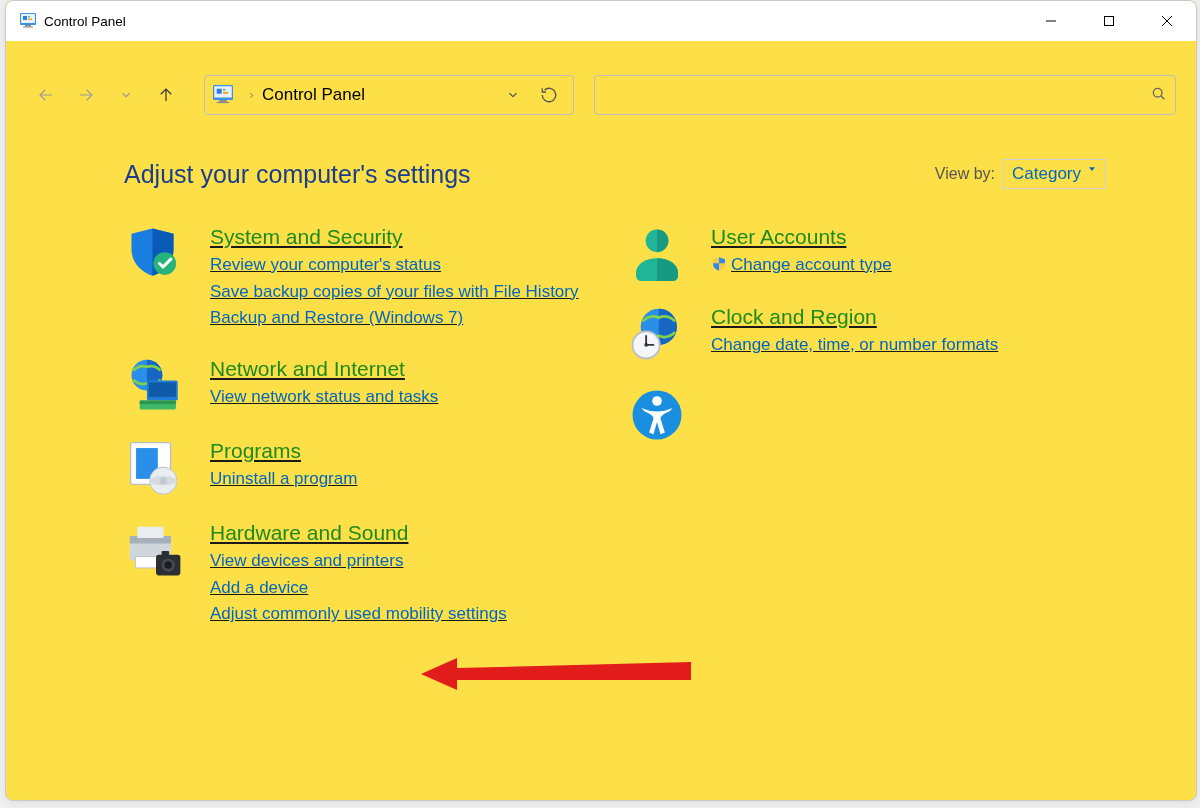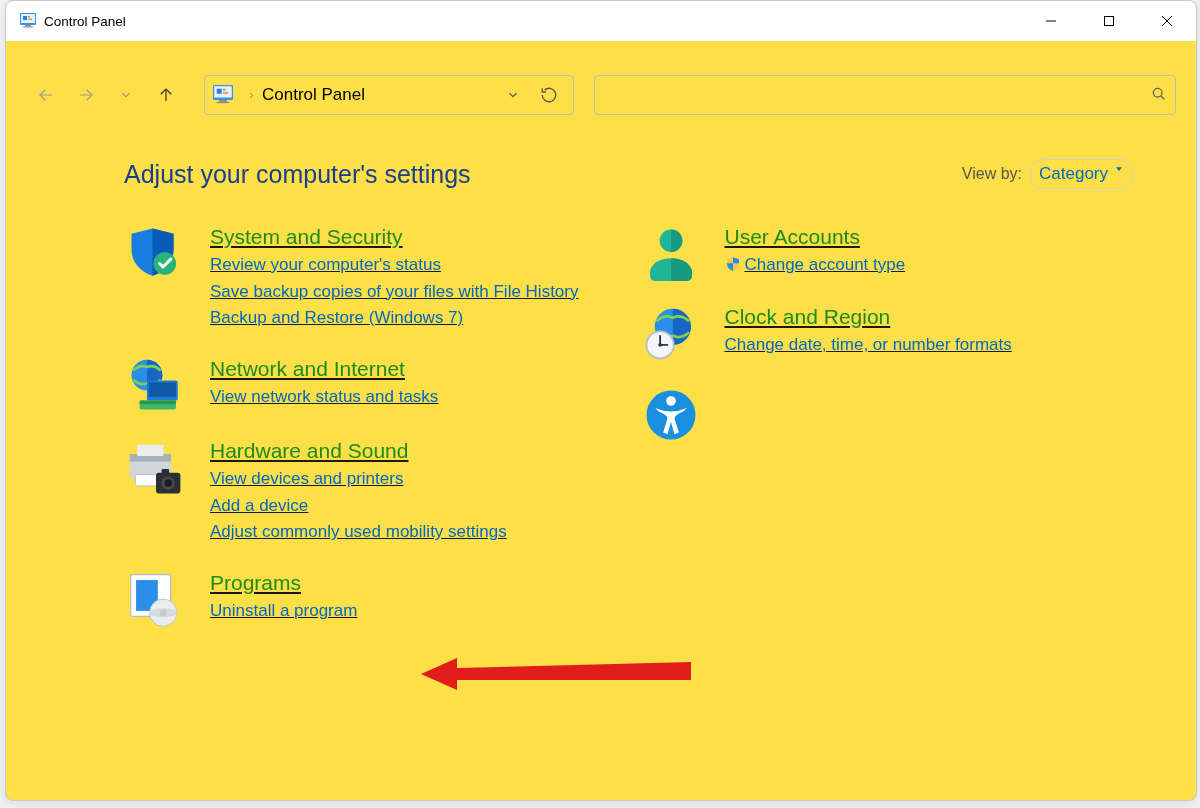--- a/index.html
+++ b/index.html
@@ -94,40 +94,40 @@
     box-sizing:border-box;
   }
   .searchbox input {
     flex:1; border:none; outline:none; font-size:16px; background:transparent;
   }
   .searchbox .search-icon { color:#666; }
 
   
   .content {
     flex:1;
-    padding: 30px 63px 0 118px;
+    padding: 30px 90px 0 118px;
     position: relative;
   }
   .content-header {
     display:flex;
     align-items:center;
     margin-bottom: 36px;
   }
   .content-header h1 {
     flex:1;
     margin:0;
     font-size: 25px;
     font-weight: 400;
     color: #1a3e8c;
   }
   .viewby { display:flex; align-items:center; font-size:16px; }
   .viewby .label { color:#555; margin-right:8px; }
   .viewby .select {
     border:1px solid #d0d0d0;
-    border-radius:12px;
+    border-radius:0;
     padding: 4px 8px;
     color:#0067c0;
     display:flex; gap:6px;
     font-size:17px;
   }
 
   .categories {
     display:flex;
     gap: 20px;
   }
@@ -324,52 +324,52 @@
             </svg>
           </div>
           <div class="cat-body">
             <div class="cat-title">Network and Internet</div>
             <a class="cat-link">View network status and tasks</a>
           </div>
         </div>
 
         <div class="category">
           <div class="cat-icon">
+            <svg width="58" height="58" viewBox="0 0 64 64">
+              <rect x="4" y="4" width="44" height="46" rx="2" fill="#fff" stroke="#b8c0c6" stroke-width="1.5"></rect>
+              <rect x="10" y="10" width="24" height="34" fill="#2a8fe8"></rect>
+              <circle cx="40" cy="46" r="15" fill="#e9edf0" stroke="#b8c0c6"></circle>
+              <ellipse cx="40" cy="46" rx="15" ry="5" fill="#d5dbe0"></ellipse>
+              <circle cx="40" cy="46" r="4" fill="#c2c9cf"></circle>
+            </svg>
+          </div>
+          <div class="cat-body">
+            <div class="cat-title">Programs</div>
+            <a class="cat-link">Uninstall a program</a>
+          </div>
+        </div>
+
+        <div class="category">
+          <div class="cat-icon">
             <svg width="60" height="60" viewBox="0 0 64 64">
               <rect x="4" y="16" width="44" height="26" rx="3" fill="#cfd6dc"></rect>
               <rect x="4" y="16" width="44" height="8" fill="#a6b0b8"></rect>
               <rect x="12" y="6" width="28" height="12" rx="1" fill="#e9edf0"></rect>
               <rect x="10" y="38" width="32" height="12" rx="1" fill="#fff" stroke="#b8c0c6"></rect>
               <rect x="32" y="36" width="26" height="22" rx="3" fill="#2b2f33"></rect>
               <circle cx="45" cy="47" r="7" fill="#444a50"></circle>
               <circle cx="45" cy="47" r="4" fill="#1a1d20"></circle>
               <rect x="38" y="32" width="8" height="5" rx="1" fill="#2b2f33"></rect>
             </svg>
           </div>
           <div class="cat-body">
             <div class="cat-title">Hardware and Sound</div>
             <a class="cat-link">View devices and printers</a>
             <a class="cat-link">Add a device</a>
             <a class="cat-link">Adjust commonly used mobility settings</a>
-          </div>
-        </div>
-
-        <div class="category">
-          <div class="cat-icon">
-            <svg width="58" height="58" viewBox="0 0 64 64">
-              <rect x="4" y="4" width="44" height="46" rx="2" fill="#fff" stroke="#b8c0c6" stroke-width="1.5"></rect>
-              <rect x="10" y="10" width="24" height="34" fill="#2a8fe8"></rect>
-              <circle cx="40" cy="46" r="15" fill="#e9edf0" stroke="#b8c0c6"></circle>
-              <ellipse cx="40" cy="46" rx="15" ry="5" fill="#d5dbe0"></ellipse>
-              <circle cx="40" cy="46" r="4" fill="#c2c9cf"></circle>
-            </svg>
-          </div>
-          <div class="cat-body">
-            <div class="cat-title">Programs</div>
-            <a class="cat-link">Uninstall a program</a>
           </div>
         </div>
 
       </div>
 
       <div class="col">
 
         <div class="category">
           <div class="cat-icon">
             <svg width="56" height="56" viewBox="0 0 64 64">

